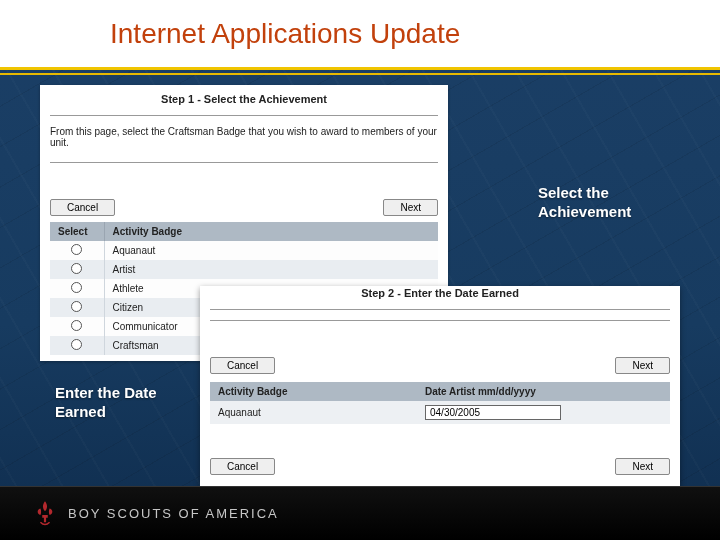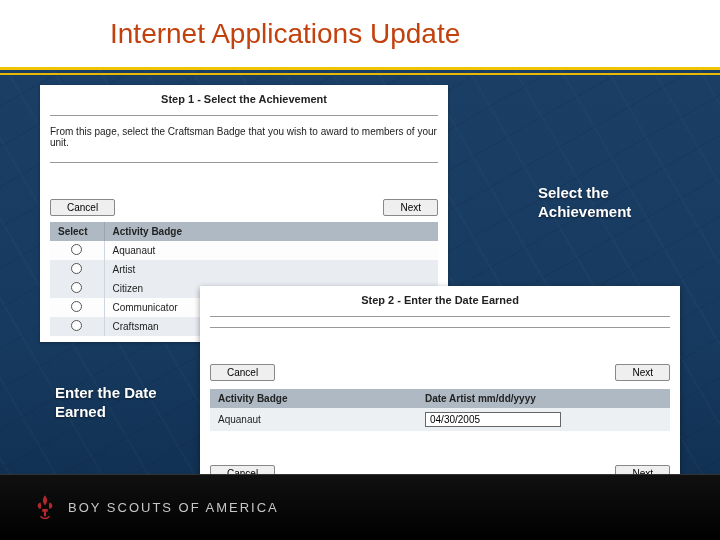--- a/index.html
+++ b/index.html
@@ -52,38 +52,38 @@
   .tbl tr.odd  { background: #fdfdfd; }
   .tbl tr.even { background: #e9edf1; }
   .sel-col { width: 54px; text-align: center; }
   .radio { width: 11px; height: 11px; border: 1px solid #555; border-radius: 50%; display: inline-block; background: #fff; }
 
   
   .panel2 {
     position: absolute; top: 286px; left: 200px; width: 480px;
     background: #fff; font-size: 10px; color: #222;
     box-shadow: 0 2px 6px rgba(0,0,0,0.4);
-    padding: 8px 10px 6px;
+    padding: 1px 10px 6px;
   }
   .tbl2 { width: 100%; border-collapse: collapse; margin: 8px 0; font-size: 10px; }
   .tbl2 th { background: #aeb9c4; text-align: left; padding: 4px 8px; font-weight: bold; }
   .tbl2 td { background: #edf0f3; padding: 4px 8px; }
   .date-input { border: 1px solid #666; padding: 1px 4px; font-size: 10px; width: 136px; background: #fff; }
 
   
   .callout {
     position: absolute; color: #fff; font-weight: bold; font-size: 15px;
     line-height: 1.25; text-shadow: 0 1px 2px rgba(0,0,0,0.5);
   }
   .callout1 { top: 184px; left: 538px; width: 150px; }
   .callout2 { top: 384px; left: 55px; width: 130px; }
 
   
   .footer {
-    position: absolute; bottom: 0; left: 0; right: 0; height: 66px;
+    position: absolute; bottom: 0; left: 0; right: 0; height: 54px;
     background: linear-gradient(180deg, #101010 0%, #000 100%);
     display: flex; align-items: center; padding-left: 34px;
     border-top: 1px solid #333;
   }
   .fleur {
     width: 22px; height: 28px; margin-right: 12px;
     display: inline-block; position: relative;
   }
   .fleur svg { width: 100%; height: 100%; }
   .footer-text {
@@ -117,20 +117,24 @@
         </tr>
       </thead>
       <tbody>
         <tr class="odd">
           <td class="sel-col"><span class="radio"></span></td>
           <td>Aquanaut</td>
         </tr>
         <tr class="even">
           <td class="sel-col"><span class="radio"></span></td>
           <td>Artist</td>
+        </tr>
+        <tr class="odd">
+          <td class="sel-col"><span class="radio"></span></td>
+          <td>Athlete</td>
         </tr>
         <tr class="even">
           <td class="sel-col"><span class="radio"></span></td>
           <td>Citizen</td>
         </tr>
         <tr class="odd">
           <td class="sel-col"><span class="radio"></span></td>
           <td>Communicator</td>
         </tr>
         <tr class="even">

